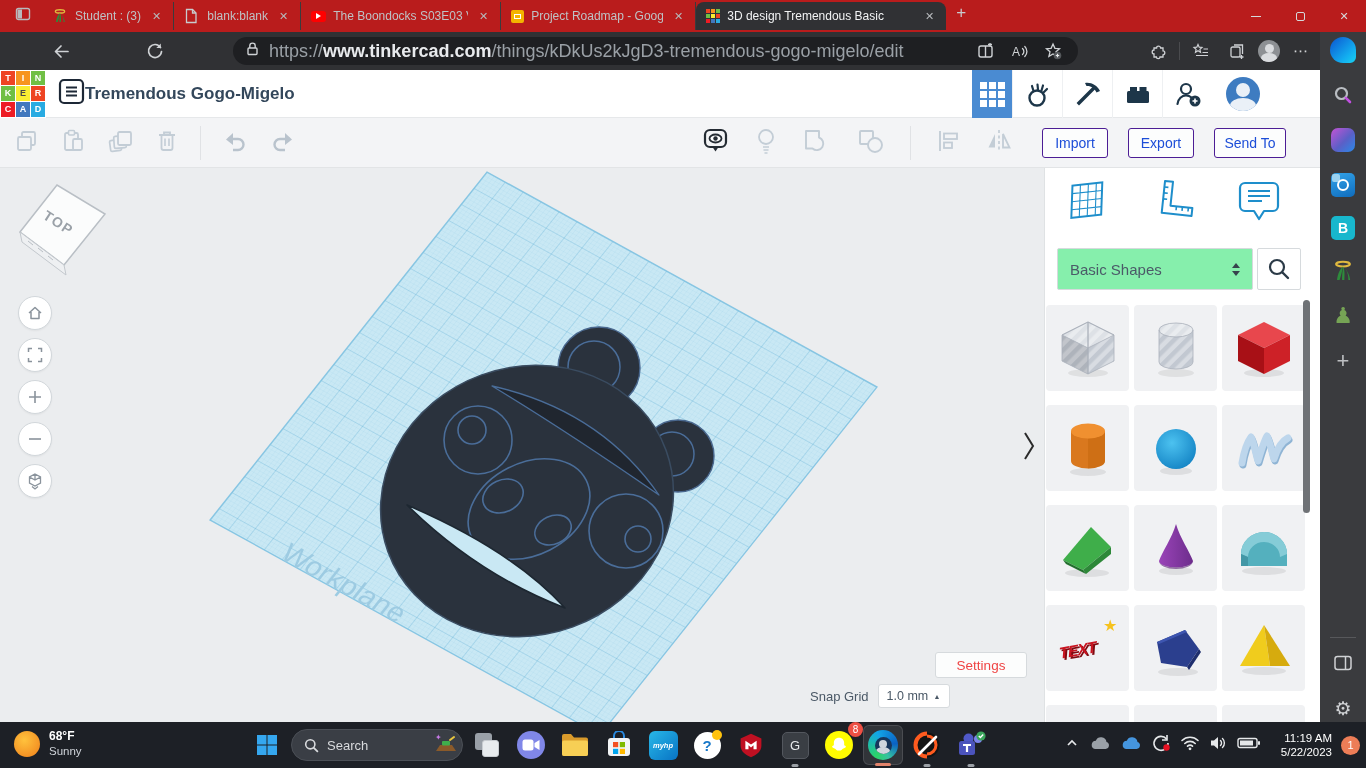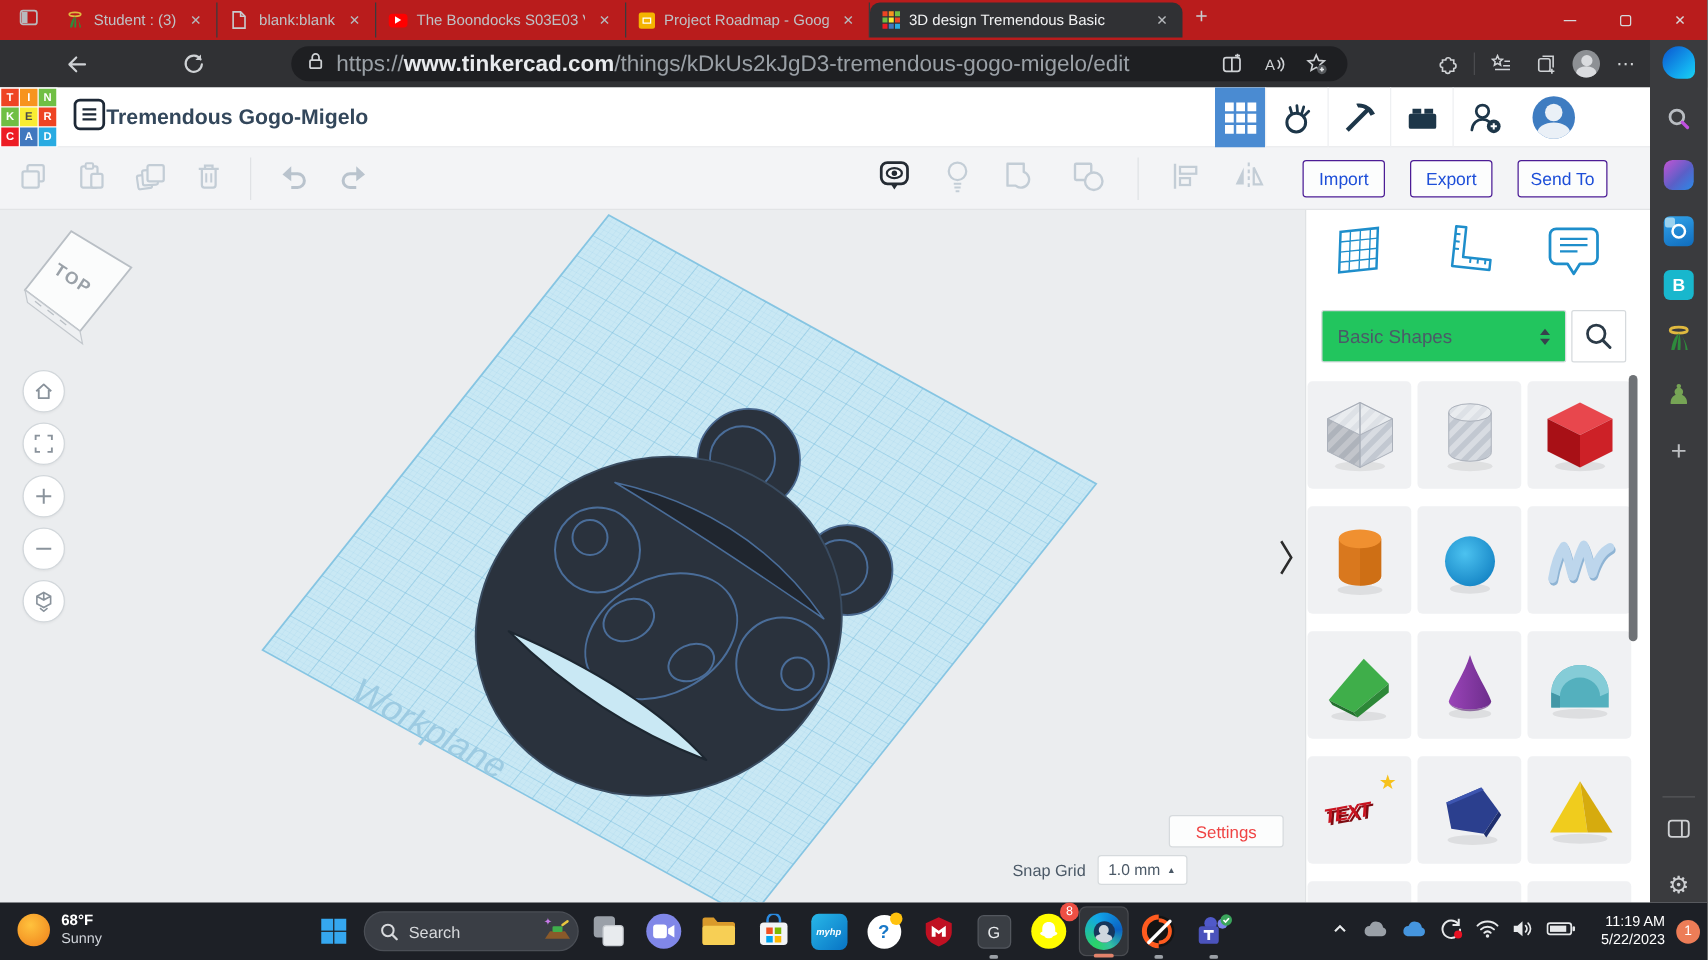--- a/index.html
+++ b/index.html
@@ -91,21 +91,21 @@
 .snaprow{position:absolute;left:810px;top:516px;display:flex;align-items:center;gap:9px}
 .snaplabel{color:#4a5866;font-size:13px}
 .snapdd{width:72px;height:24px;background:#fff;border:1px solid #d6dadd;border-radius:3px;display:flex;align-items:center;justify-content:space-between;padding:0 8px;color:#4a5866;font-size:12.5px}
 .snapdd .arr{font-size:7px;color:#4a5866}
 .collapse{position:absolute;left:1022px;top:262px}
 
 
 .spanel{position:absolute;left:1044px;top:168px;width:276px;height:554px;background:#fff;border-left:1px solid #dfe2e4;overflow:hidden}
 .sp-icons{position:absolute;left:0;top:10px;width:256px;display:flex;justify-content:space-around}
 .sp-ddrow{position:absolute;left:12px;top:80px;display:flex;gap:4px}
-.sp-select{width:196px;height:42px;background:#22c55e;border:1px solid #d6dadd;border-radius:2px;display:flex;align-items:center;justify-content:space-between;padding:0 12px;color:#4b5a68;font-size:15px}
+.sp-select{width:196px;height:42px;background:#86efac;border:1px solid #d6dadd;border-radius:2px;display:flex;align-items:center;justify-content:space-between;padding:0 12px;color:#4b5a68;font-size:15px}
 .spin{display:flex;flex-direction:column;gap:3px}
 .spin i{width:0;height:0;border-left:4.5px solid transparent;border-right:4.5px solid transparent}
 .spin .up{border-bottom:5px solid #37424d}
 .spin .dn{border-top:5px solid #37424d}
 .sp-search{width:44px;height:42px;background:#fff;border:1px solid #d6dadd;border-radius:2px;display:flex;align-items:center;justify-content:center}
 .cards{position:absolute;left:1px;top:137px;width:258px;display:grid;grid-template-columns:repeat(3,83px);gap:14px 5px}
 .card{width:83px;height:86px;background:#f0f1f3;border-radius:4px;display:flex;align-items:center;justify-content:center}
 .sp-scroll{position:absolute;left:258px;top:132px;width:7px;height:213px;border-radius:4px;background:#6f7276}
 
 

